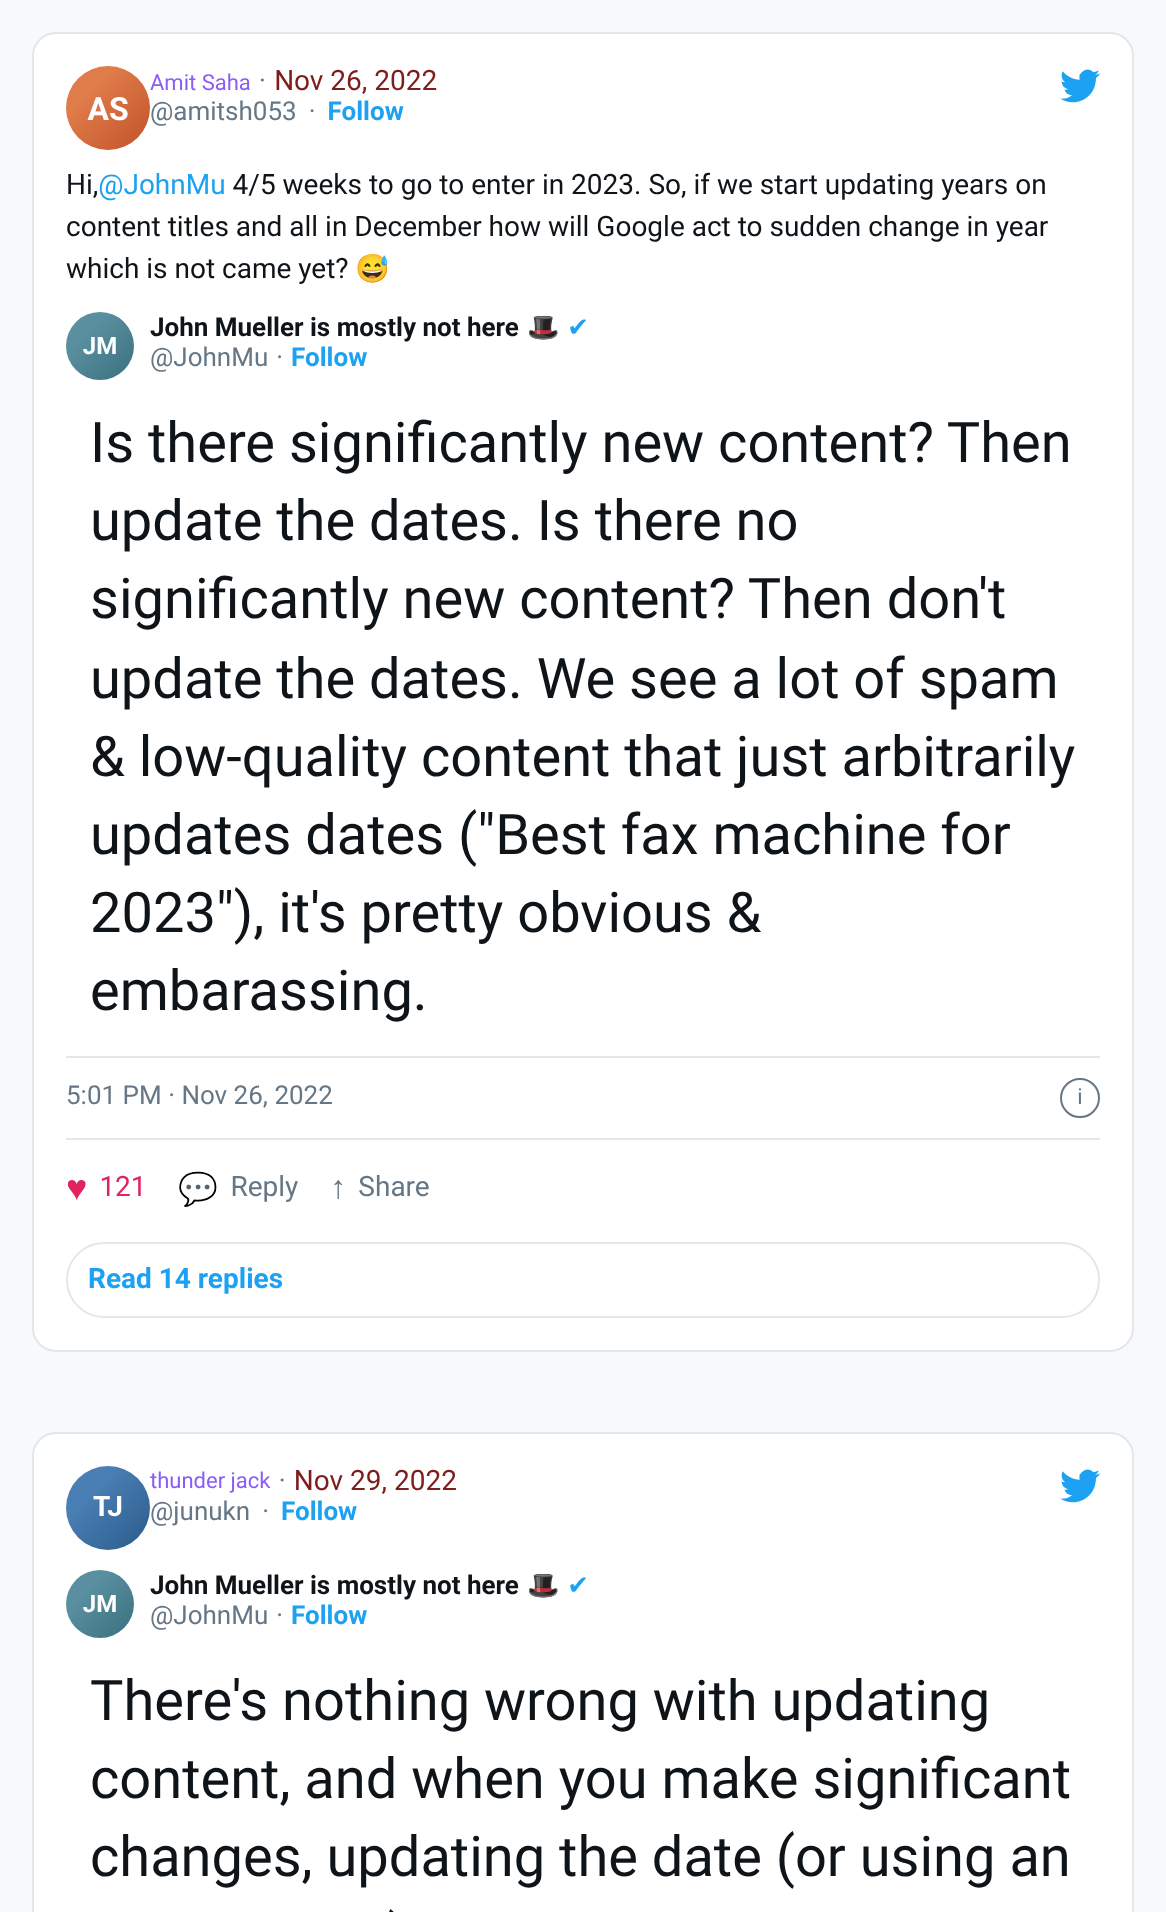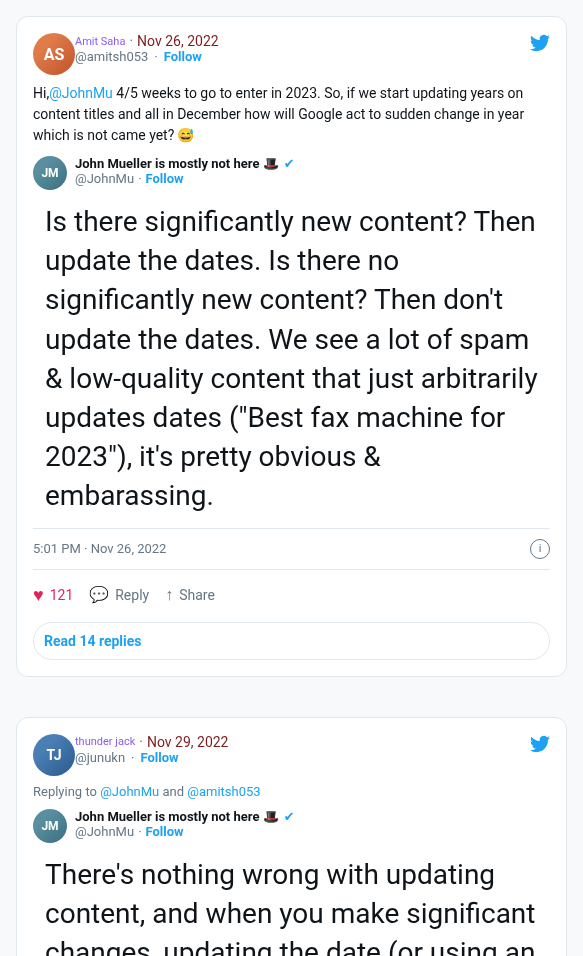--- a/index.html
+++ b/index.html
@@ -351,23 +351,20 @@
         <a class="follow-link">Follow</a>
       </div>
     </div>
     <div class="twitter-icon">
       <svg width="20" height="20" viewBox="0 0 24 24" fill="#1da1f2">
           <path d="M23.953 4.57a10 10 0 01-2.825.775 4.958 4.958 0 002.163-2.723c-.951.555-2.005.959-3.127 1.184a4.92 4.92 0 00-8.384 4.482C7.69 8.095 4.067 6.13 1.64 3.162a4.822 4.822 0 00-.666 2.475c0 1.71.87 3.213 2.188 4.096a4.904 4.904 0 01-2.228-.616v.06a4.923 4.923 0 003.946 4.827 4.996 4.996 0 01-2.212.085 4.936 4.936 0 004.604 3.417 9.867 9.867 0 01-6.102 2.105c-.39 0-.779-.023-1.17-.067a13.995 13.995 0 007.557 2.209c9.053 0 13.998-7.496 13.998-13.985 0-.21 0-.42-.015-.63A9.935 9.935 0 0024 4.59z"></path>
         </svg>
     </div>
   </div>
 
-  <div class="replying-to">
-    Replying to <span class="mention">@JohnMu</span> and <span class="mention">@amitsh053</span>
-  </div>
 
 
   <div class="nested-tweet">
     <div class="avatar-john-small">JM</div>
     <div class="nested-info">
       <div class="nested-name-row">
         <span class="nested-display-name">John Mueller is mostly not here</span>
         <span class="hat-emoji">🎩</span>
         <span class="verified-badge">✔</span>
       </div>

